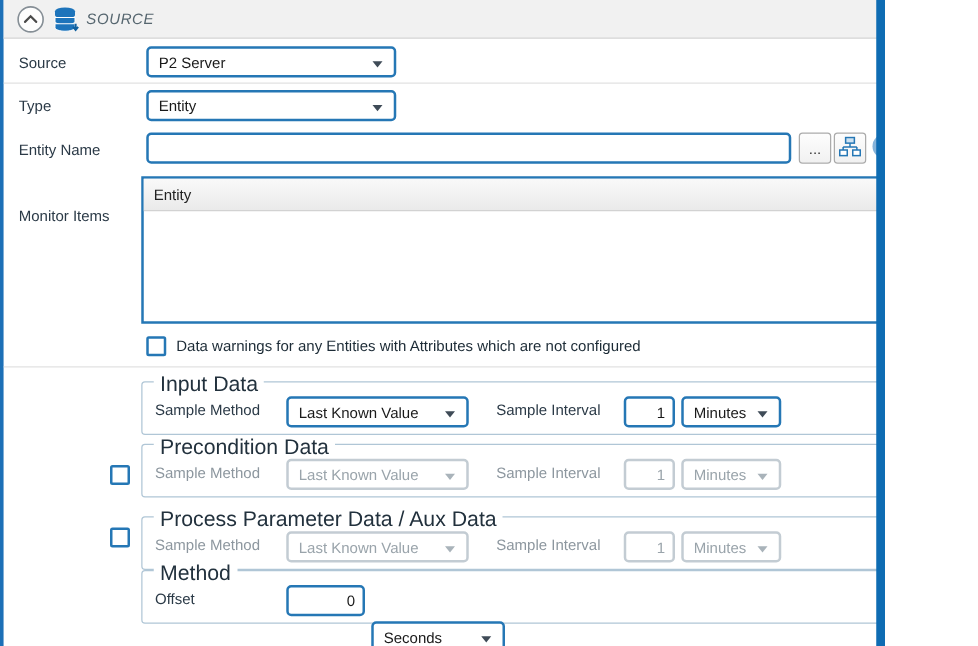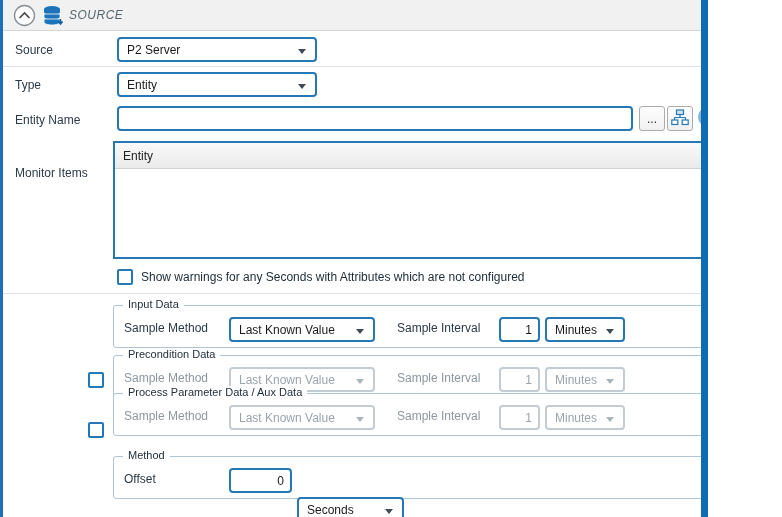--- a/index.html
+++ b/index.html
@@ -32,21 +32,21 @@
 
   
   .mi-table { position:absolute; left:110px; top:141px; width:632px; height:118px; border:2px solid #2577b5; background:#fff; }
   .mi-head { height:26px; background:linear-gradient(#f9f9f9,#eaeaea); border-bottom:1px solid #d2d2d2; font-size:12px; color:#222; display:flex; align-items:center; padding-left:8px; }
   .mi-row-sel { height:25px; margin:1px; background:linear-gradient(#e7f0fb,#cfe2f6); border:1px solid #74a4d5; border-radius:2px; font-size:12px; color:#1a1a1a; display:flex; align-items:center; padding-left:7px; cursor:pointer; }
 
   .cb { position:absolute; width:16px; height:16px; background:#fff; border:2px solid #2577b5; border-radius:2px; cursor:pointer; }
 
   
   .grp { position:absolute; left:110px; width:631px; height:43px; border:1px solid #b0c6d6; border-radius:3px; background:#fff; }
-  .grp-legend { position:absolute; top:-8px; left:9px; background:#fff; padding:0 5px; font-size:11px; color:#22313d; }
+  .grp-legend { position:absolute; top:-8px; left:9px; background:#fff; padding:0 5px; font-size:17px; color:#22313d; }
   .grp .lbl { top:15px; }
   .grp .dd, .grp .ti { top:11px;text-align:right; }
 
   
   .sb-track { position:absolute; left:755px; top:0; width:20px; height:517px; background:linear-gradient(to right,#ececec,#fafafa); }
   .sb-thumb { position:absolute; left:756px; top:0; width:18px; height:227px; background:linear-gradient(to right,#fff,#ededed); border:1px solid #b4b4b4; border-radius:2px; cursor:pointer; }
 </style>
 </head>
 <body>
 
@@ -131,21 +131,21 @@
         </svg>
       </span>
     </button>
 
     <span class="lbl" style="left:12px; top:146px;margin-top:20px;">Monitor Items</span>
     <div class="mi-table">
       <div class="mi-head">Entity</div>
     </div>
 
     <span class="cb" style="left:114px; top:269px;"></span>
-    <span class="lbl" style="left:138px; top:270px; color:#1c2b36;">Show warnings for any Seconds with Attributes which are not configured</span>
+    <span class="lbl" style="left:138px; top:270px; color:#1c2b36;">Data warnings for any Entities with Attributes which are not configured</span>
     <div class="sep" style="top:293px;"></div>
 
     <div class="grp" style="top:305px;">
       <span class="grp-legend">Input Data</span>
       <span class="lbl" style="left:10px;">Sample Method</span>
       <div class="dd" style="left:115px; width:146px;">
         <span>Last Known Value</span>
         <span class="arr"></span>
       </div>
       <span class="lbl" style="left:283px;">Sample Interval</span>
@@ -166,21 +166,21 @@
       </div>
       <span class="lbl" style="left:283px; color:#8d979f;">Sample Interval</span>
       <input class="ti disabled" style="left: 385px; width: 41px;" disabled="" value="1">
       <div class="dd disabled" style="left:431px; width:80px;">
         <span>Minutes</span>
         <span class="arr"></span>
       </div>
     </div>
 
     <span class="cb" style="left:85px; top:422px;"></span>
-    <div class="grp" style="top:393px;">
+    <div class="grp" style="top:413px;">
       <span class="grp-legend">Process Parameter Data / Aux Data</span>
       <span class="lbl" style="left:10px; color:#8d979f;">Sample Method</span>
       <div class="dd disabled" style="left:115px; width:146px;">
         <span>Last Known Value</span>
         <span class="arr"></span>
       </div>
       <span class="lbl" style="left:283px; color:#8d979f;">Sample Interval</span>
       <input class="ti disabled" style="left: 385px; width: 41px;" disabled="" value="1">
       <div class="dd disabled" style="left:431px; width:80px;">
         <span>Minutes</span>

